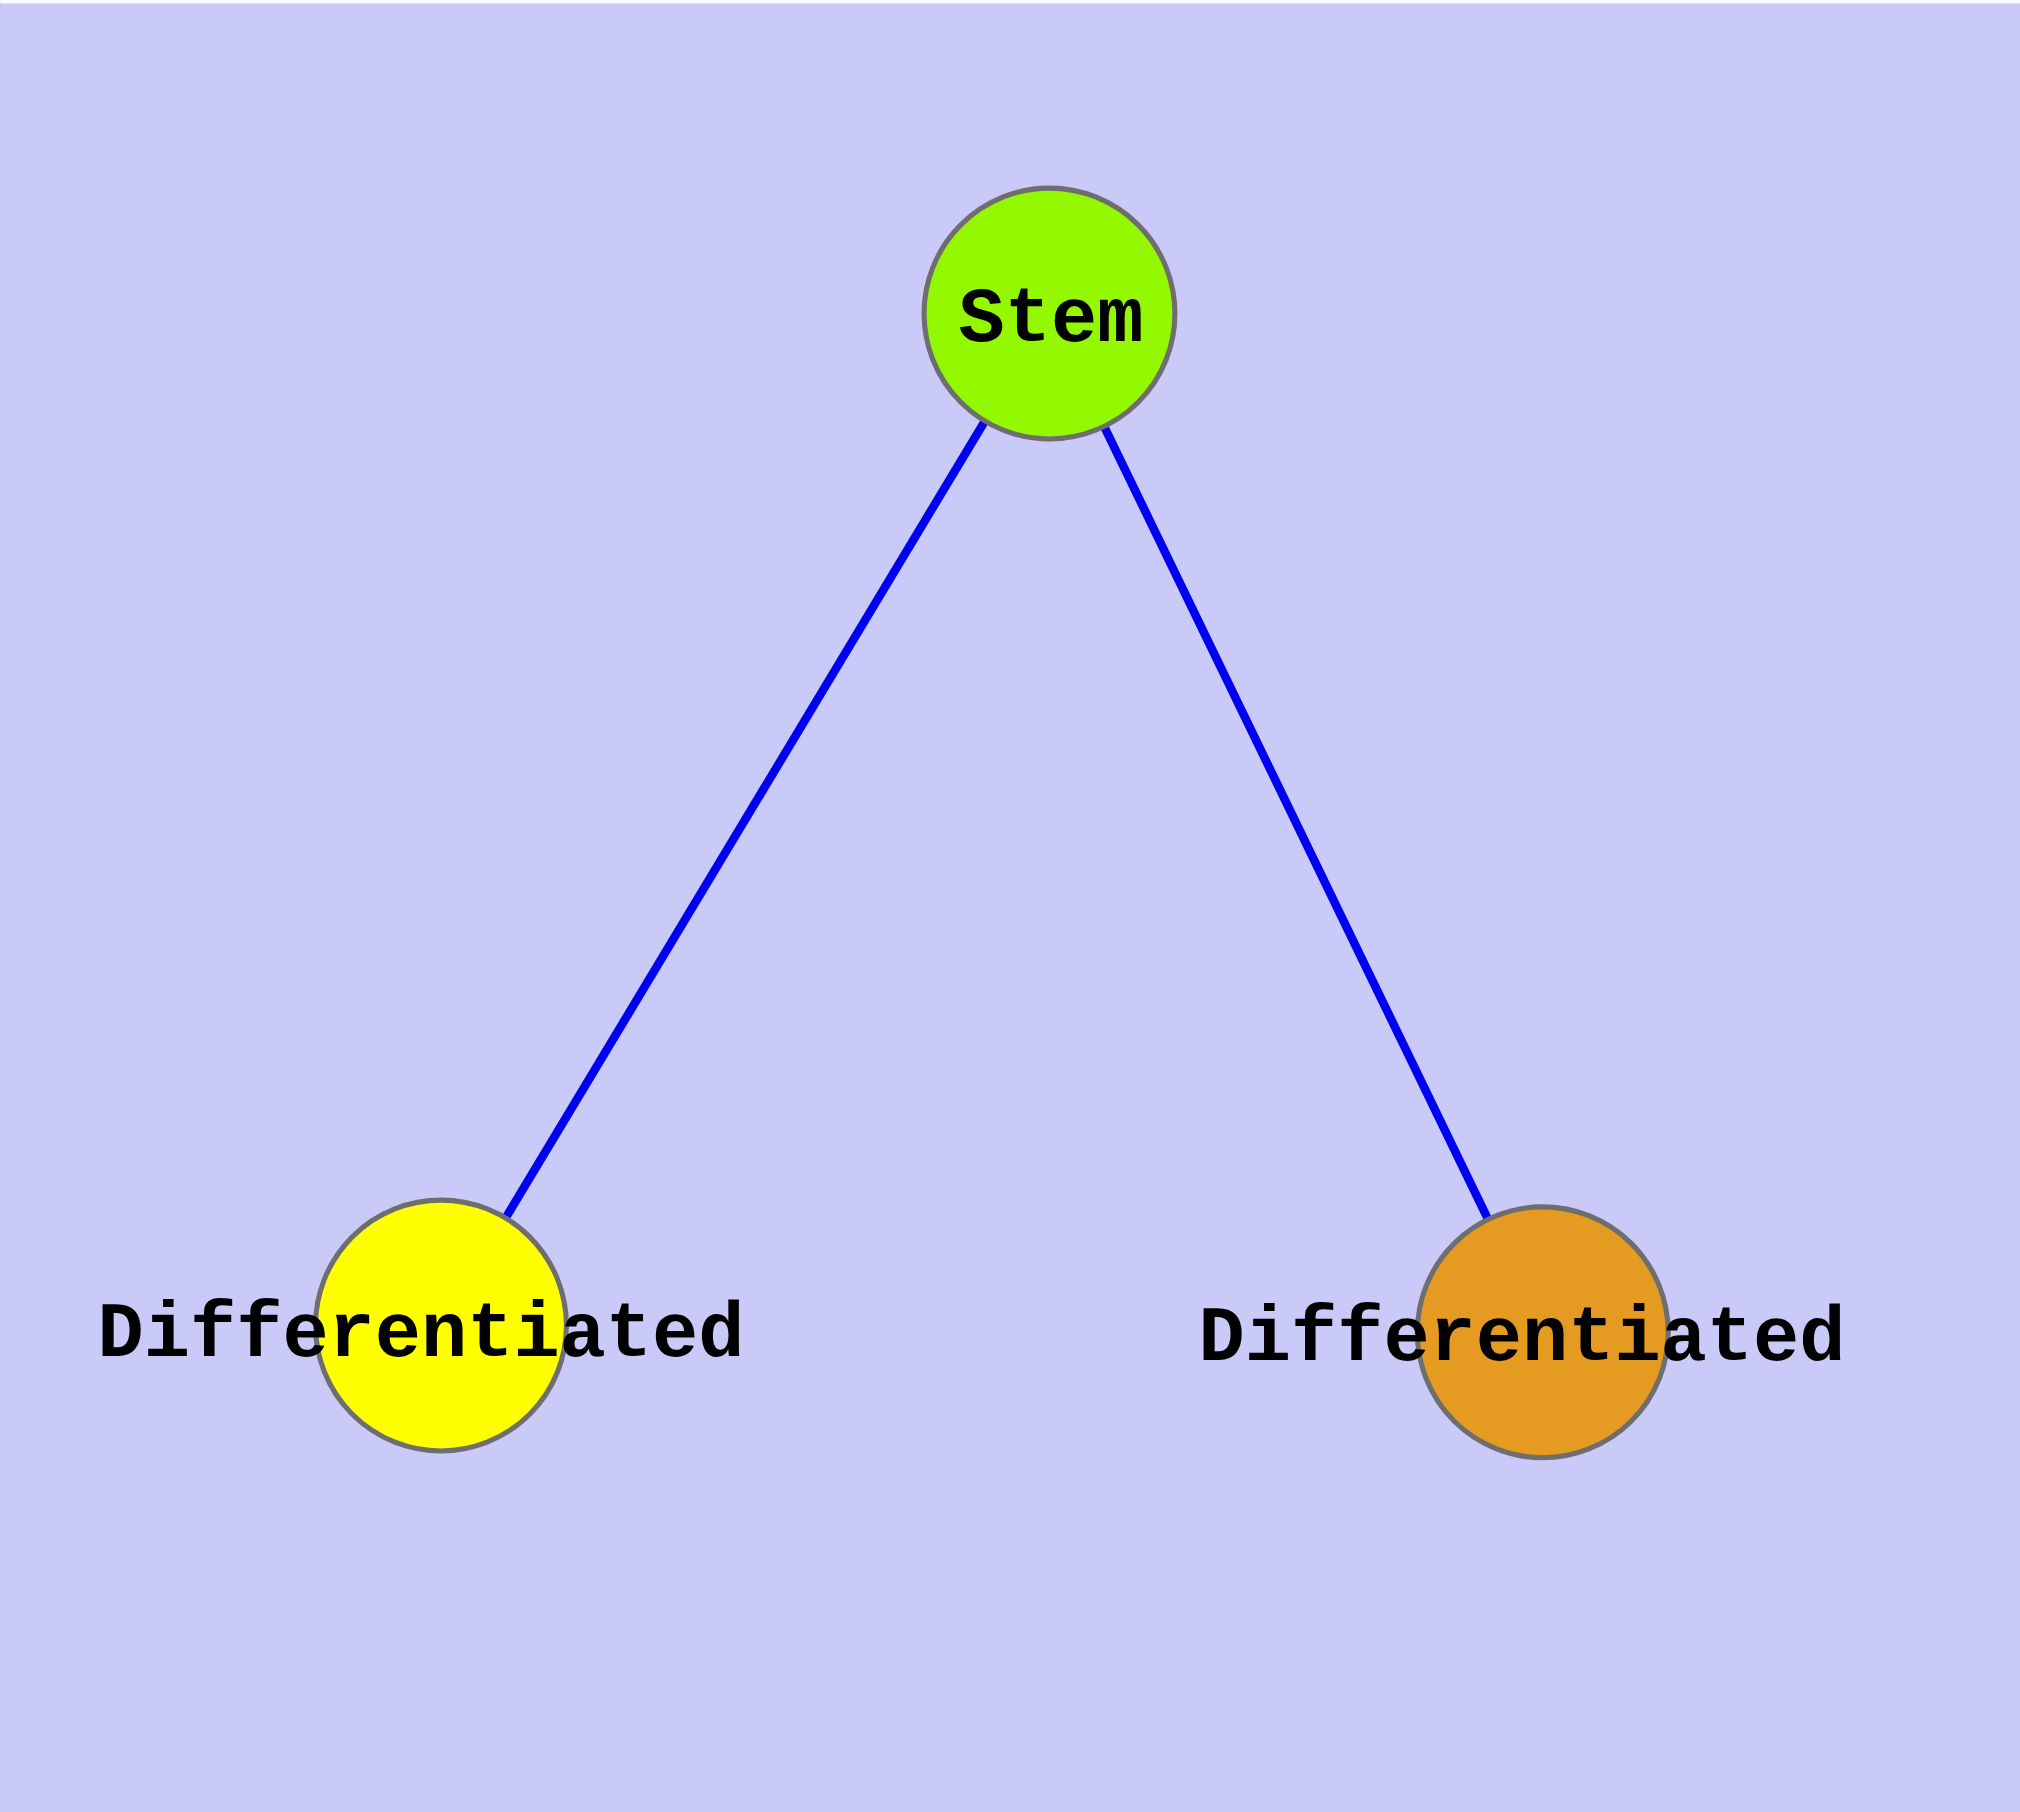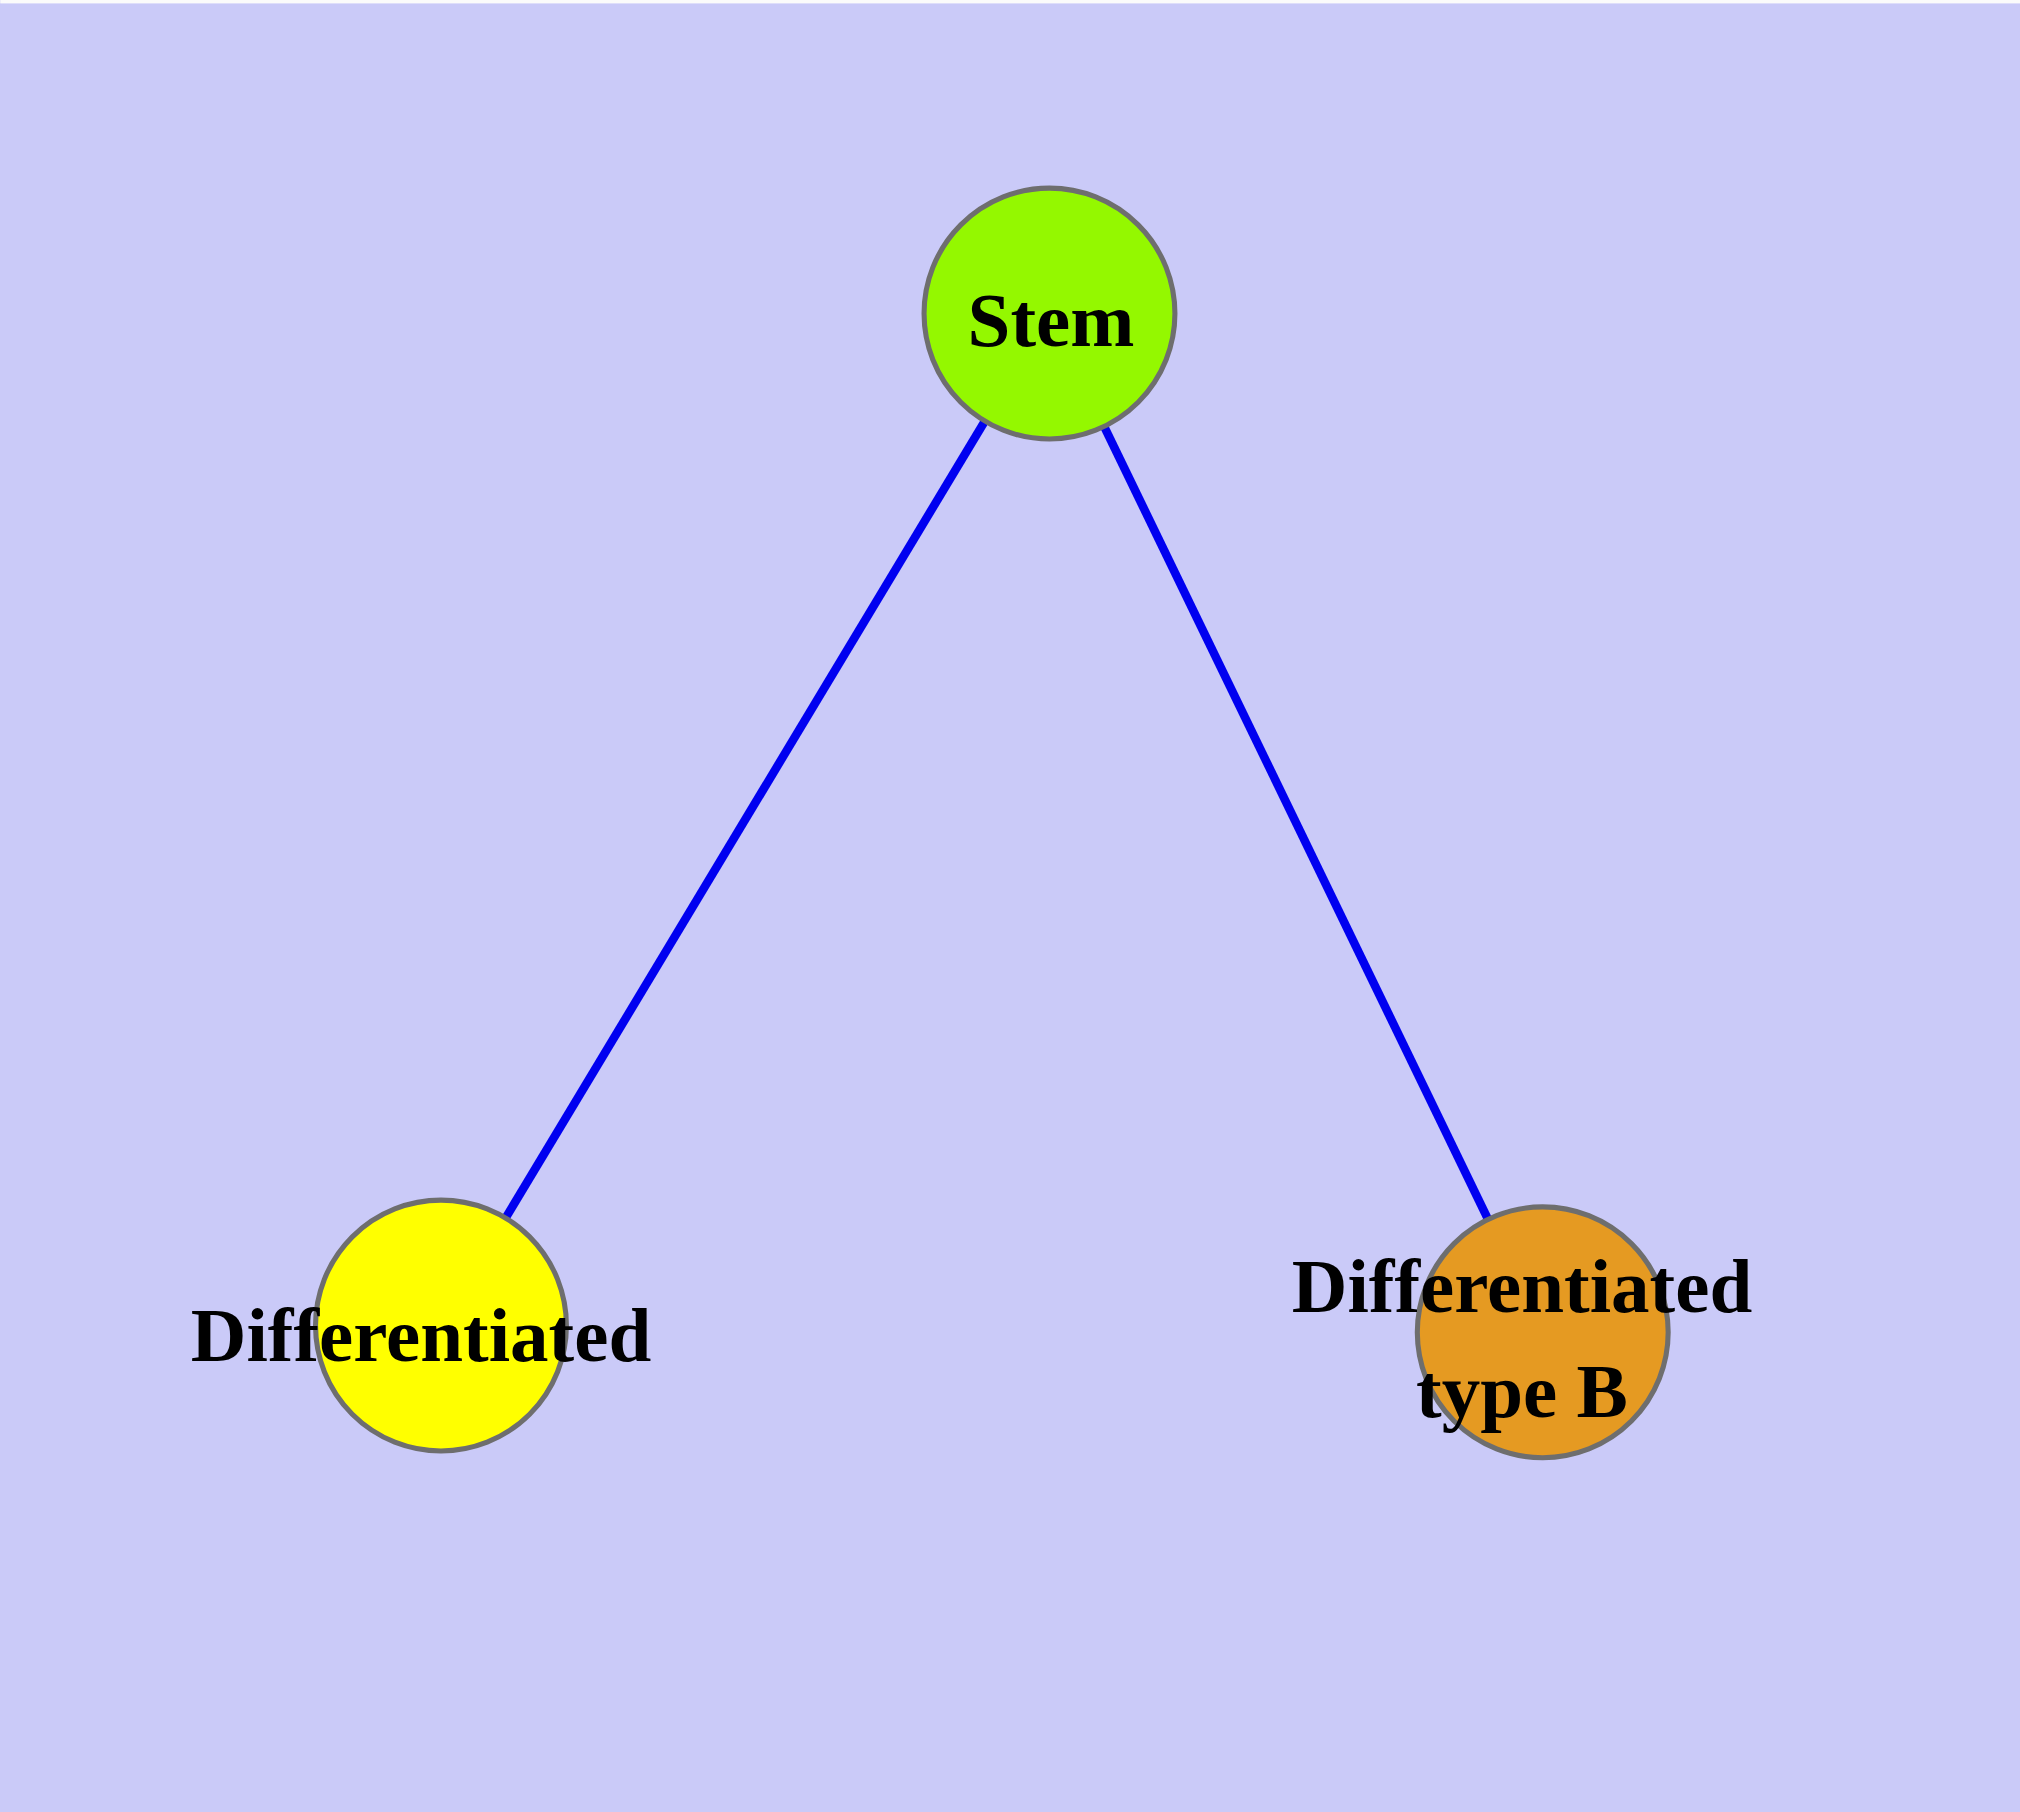--- a/index.html
+++ b/index.html
@@ -4,21 +4,21 @@
 <style>
   html, body {
     margin: 0;
     padding: 0;
   }
   .canvas {
     position: relative;
     width: 2021px;
     height: 1812px;
     overflow: hidden;
-    font-family: Liberation Serif, serif;
+    font-family: Liberation Mono, monospace;
   }
   svg.graph {
     position: absolute;
     left: 0;
     top: 0;
   }
   .node-label {
     position: absolute;
     transform: translate(-50%, -50%);
     text-align: center;
@@ -49,17 +49,16 @@
   </svg>
 
   <div class="node-label" style="left:1051px; top:320px;">Stem</div>
 
   <div class="node-label" style="left:421px; top:1335px;">
     <div>Differentiated</div>
   </div>
 
   <div class="node-label" style="left:1522px; top:1339px;">
     <div>Differentiated</div>
-    <div>type B</div>
   </div>
 
 </div>
 
 
 </body></html>

